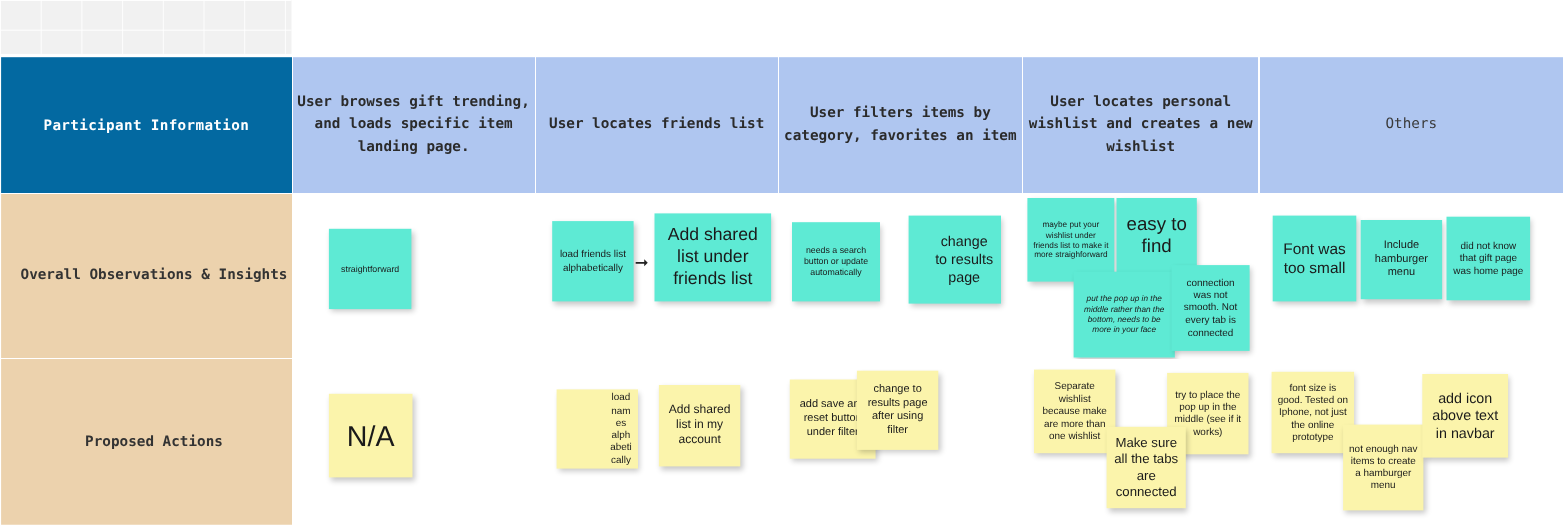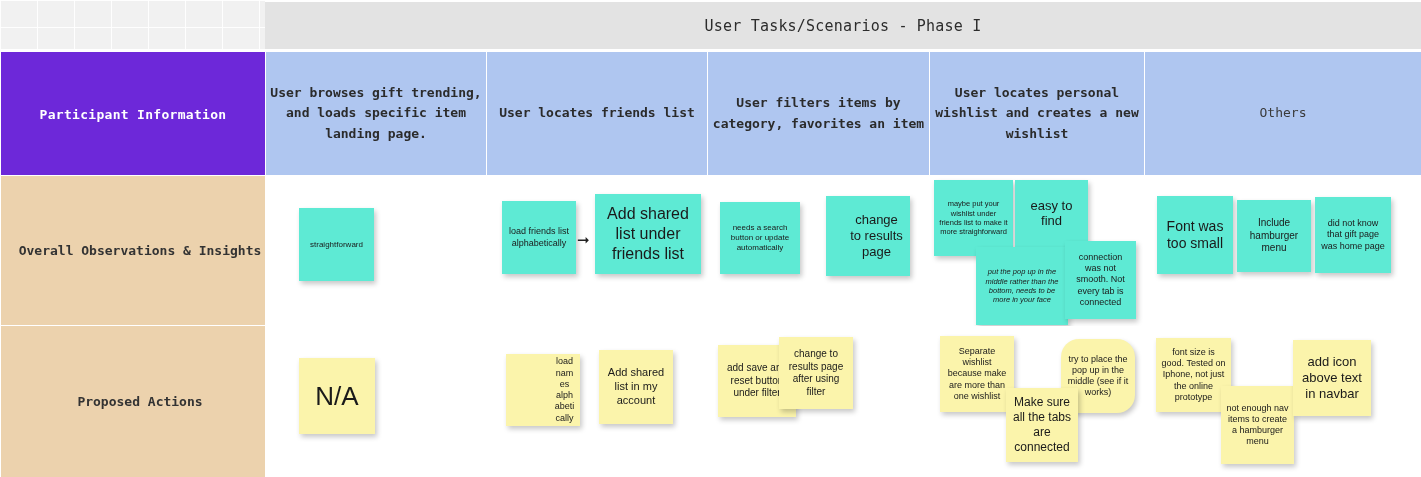--- a/index.html
+++ b/index.html
@@ -52,21 +52,21 @@
   .c-2{width:221px;}
   .c-3{width:222px;}
   .c-4{width:215px;}
   .c-5{width:277px;}
 
   .hdr-row{height:124px;}
   .body-row{height:150px;}
   .body-row2{height:152px;}
 
   .th-tan{
-    background:#6d28d9;
+    background:#0369a1;
     text-align:center;
   }
   .th-tan .lbl{
     font-family:"DejaVu Sans Mono","Liberation Mono",monospace;
     font-size:13px;color:#ffffff;font-weight:700;letter-spacing:.3px;
   }
   .rh-tan{
     background:#ecd2ad;
     text-align:center;
   }
@@ -112,23 +112,20 @@
     line-height:1;
   }
 </style>
 </head>
 <body>
 
 <div class="board">
 
   <div id="corner-grid"></div>
 
-  <div id="title-band">
-    <span class="t">User Tasks/Scenarios - Phase I</span>
-  </div>
 
   <table class="matrix">
     <colgroup>
       <col class="c-part">
         <col class="c-1">
         <col class="c-2">
         <col class="c-3">
         <col class="c-4">
         <col class="c-5">
     </colgroup>
@@ -173,21 +170,21 @@
       </td>
       <td class="cell">
         <div class="cell-inner">
           <div class="note blue" style="left:12px;top:26px;width:80px;height:72px;font-size:8px;">needs a search button or update automatically</div>
           <div class="note blue" style="left:118px;top:20px;width:84px;height:80px;font-size:13px;padding-left:22px;">change to results page</div>
         </div>
       </td>
       <td class="cell">
         <div class="cell-inner">
           <div class="note blue" style="left:4px;top:4px;width:79px;height:76px;font-size:7.5px;">maybe put your wishlist under friends list to make it more straighforward</div>
-          <div class="note blue" style="left:85px;top:4px;width:73px;height:68px;font-size:13px;line-height:1.15;">easy to find</div>
+          <div class="note blue" style="left:85px;top:4px;width:73px;height:68px;font-size:17px;line-height:1.15;">easy to find</div>
           <div class="note blue" style="left:46px;top:71px;width:92px;height:78px;font-size:7.5px;font-style:italic;">put the pop up in the middle rather than the bottom, needs to be more in your face</div>
           <div class="note blue" style="left:135px;top:65px;width:71px;height:78px;font-size:9px;">connection was not smooth. Not every tab is connected</div>
         </div>
       </td>
       <td class="cell">
         <div class="cell-inner">
           <div class="note blue" style="left:12px;top:20px;width:76px;height:78px;font-size:14px;">Font was too small</div>
           <div class="note blue" style="left:92px;top:24px;width:74px;height:72px;font-size:10px;">Include hamburger menu</div>
           <div class="note blue" style="left:170px;top:21px;width:76px;height:76px;font-size:9px;">did not know that gift page was home page</div>
         </div>
@@ -211,21 +208,21 @@
       </td>
       <td class="cell">
         <div class="cell-inner">
           <div class="note yellow" style="left:10px;top:19px;width:78px;height:72px;font-size:10px;">add save and reset button under filter</div>
           <div class="note yellow" style="left:71px;top:11px;width:74px;height:72px;font-size:10px;">change to results page after using filter</div>
         </div>
       </td>
       <td class="cell">
         <div class="cell-inner">
           <div class="note yellow" style="left:10px;top:10px;width:74px;height:76px;font-size:9px;">Separate wishlist because make are more than one wishlist</div>
-          <div class="note yellow" style="left:131px;top:13px;width:74px;height:74px;font-size:9px;border-radius:18px;">try to place the pop up in the middle (see if it works)</div>
+          <div class="note yellow" style="left:131px;top:13px;width:74px;height:74px;font-size:9px;">try to place the pop up in the middle (see if it works)</div>
           <div class="note yellow" style="left:76px;top:62px;width:72px;height:74px;font-size:12px;">Make sure all the tabs are connected</div>
         </div>
       </td>
       <td class="cell">
         <div class="cell-inner">
           <div class="note yellow" style="left:11px;top:12px;width:75px;height:74px;font-size:9px;">font size is good. Tested on Iphone, not just the online prototype</div>
           <div class="note yellow" style="left:76px;top:60px;width:73px;height:78px;font-size:9px;">not enough nav items to create a hamburger menu</div>
           <div class="note yellow" style="left:148px;top:14px;width:78px;height:76px;font-size:13px;">add icon above text in navbar</div>
         </div>
       </td>

